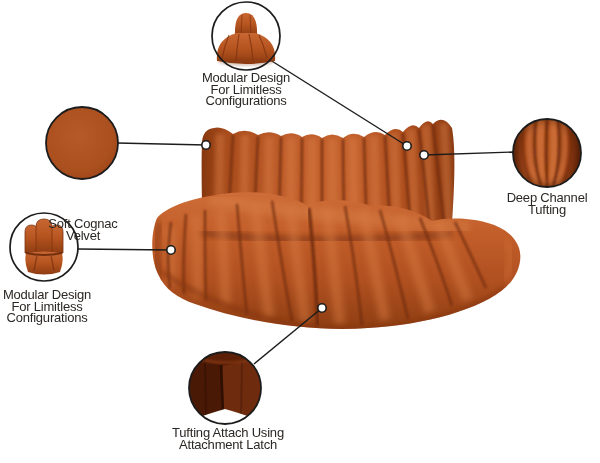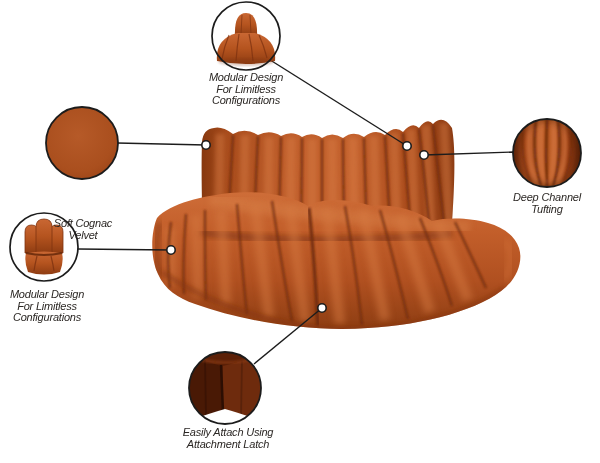--- a/index.html
+++ b/index.html
@@ -3,22 +3,22 @@
 <meta charset="utf-8">
 <style>
   html,body{margin:0;padding:0;background:#ffffff;}
   #stage{
     position:relative;width:600px;height:463px;background:#ffffff;
     overflow:hidden;font-family:"Liberation Sans",sans-serif;
   }
   #art{position:absolute;left:0;top:0;width:600px;height:463px;}
   .callout-label{
     position:absolute;width:160px;text-align:center;
-    font-size:11px;line-height:11.5px;letter-spacing:-0.2px;
-    color:#2b2724;white-space:pre-line;font-style:italic;
+    font-size:13px;line-height:11.5px;letter-spacing:-0.2px;
+    color:#2b2724;white-space:pre-line;
   }
   .lbl-top{left:166px;top:72px;}
   .lbl-velvet{left:3px;top:182px;margin-top:36px;}
   .lbl-left{left:-33px;top:289px;}
   .lbl-tuft{left:467px;top:192px;}
   .lbl-latch{left:148px;top:427px;}
 </style>
 </head>
 <body>
 
@@ -211,15 +211,15 @@
   <div class="callout-label lbl-top">Modular Design
 For Limitless
 Configurations</div>
   <div class="callout-label lbl-velvet">Soft Cognac
 Velvet</div>
   <div class="callout-label lbl-left">Modular Design
 For Limitless
 Configurations</div>
   <div class="callout-label lbl-tuft">Deep Channel
 Tufting</div>
-  <div class="callout-label lbl-latch">Easily Attach Using
+  <div class="callout-label lbl-latch">Tufting Attach Using
 Attachment Latch</div>
 </div>
 
 </body></html>

